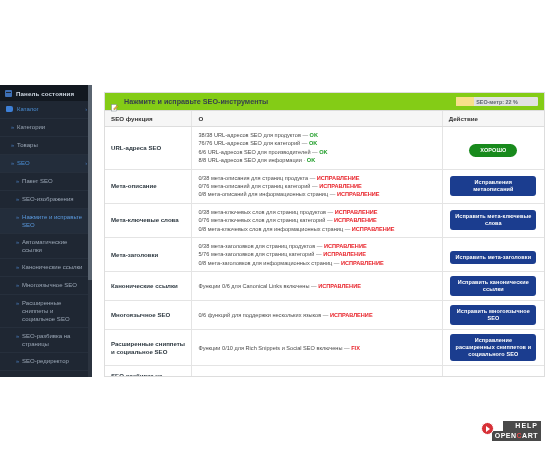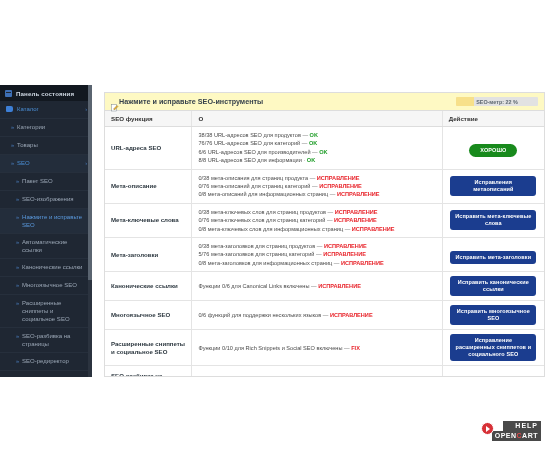--- a/index.html
+++ b/index.html
@@ -88,25 +88,26 @@
     box-sizing:border-box;
   }
   .panel{
     border:1px solid #dddddd;
     background:#ffffff;
     height:285px;
     overflow:hidden;
     box-sizing:border-box;
   }
   .panel-head{
-    background:#fef9c3;
+    background:#84cc16;
     border-bottom:1px solid #dddddd;
     height:17px;
     display:flex;align-items:center;
     padding:0 6px;
+    gap:5px;
   }
   .panel-head-icon{
     width:8px;height:8px;flex:0 0 8px;position:relative;
   }
   .panel-title{
     color:#37424c;font-size:7.2px;font-weight:bold;white-space:nowrap;
   }
   .meter-wrap{
     margin-left:auto;
     width:82px;height:9px;

